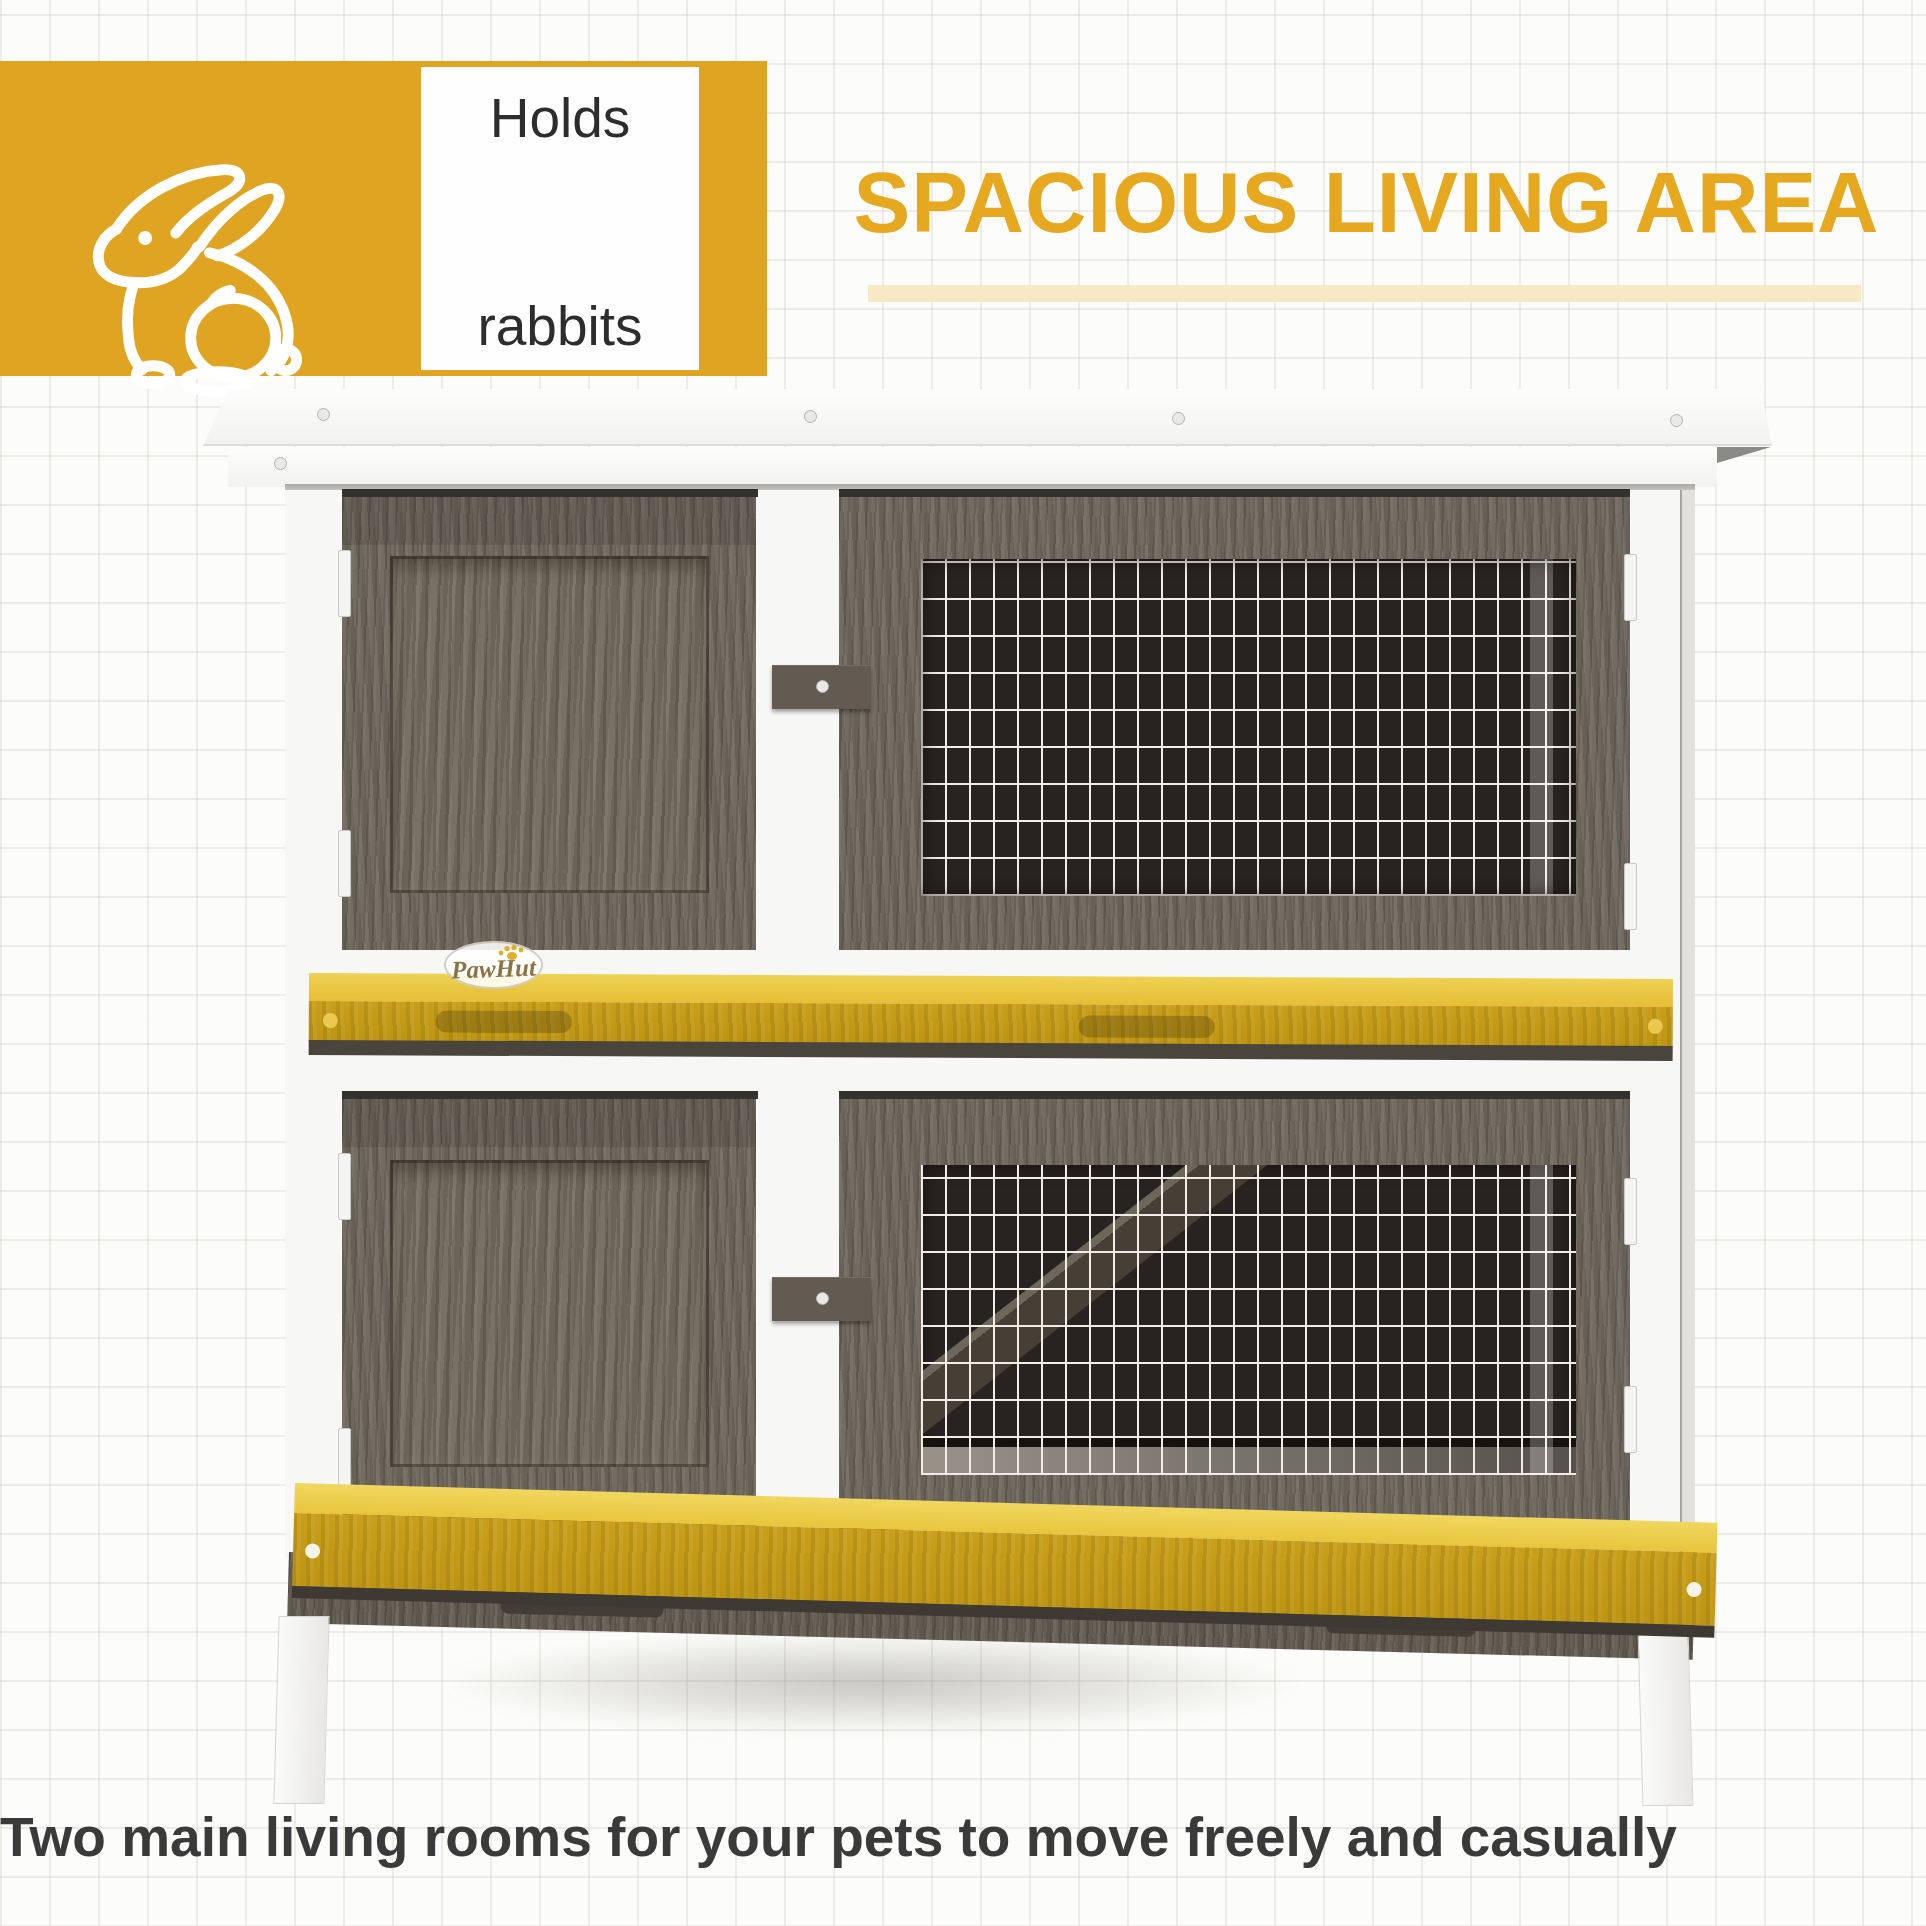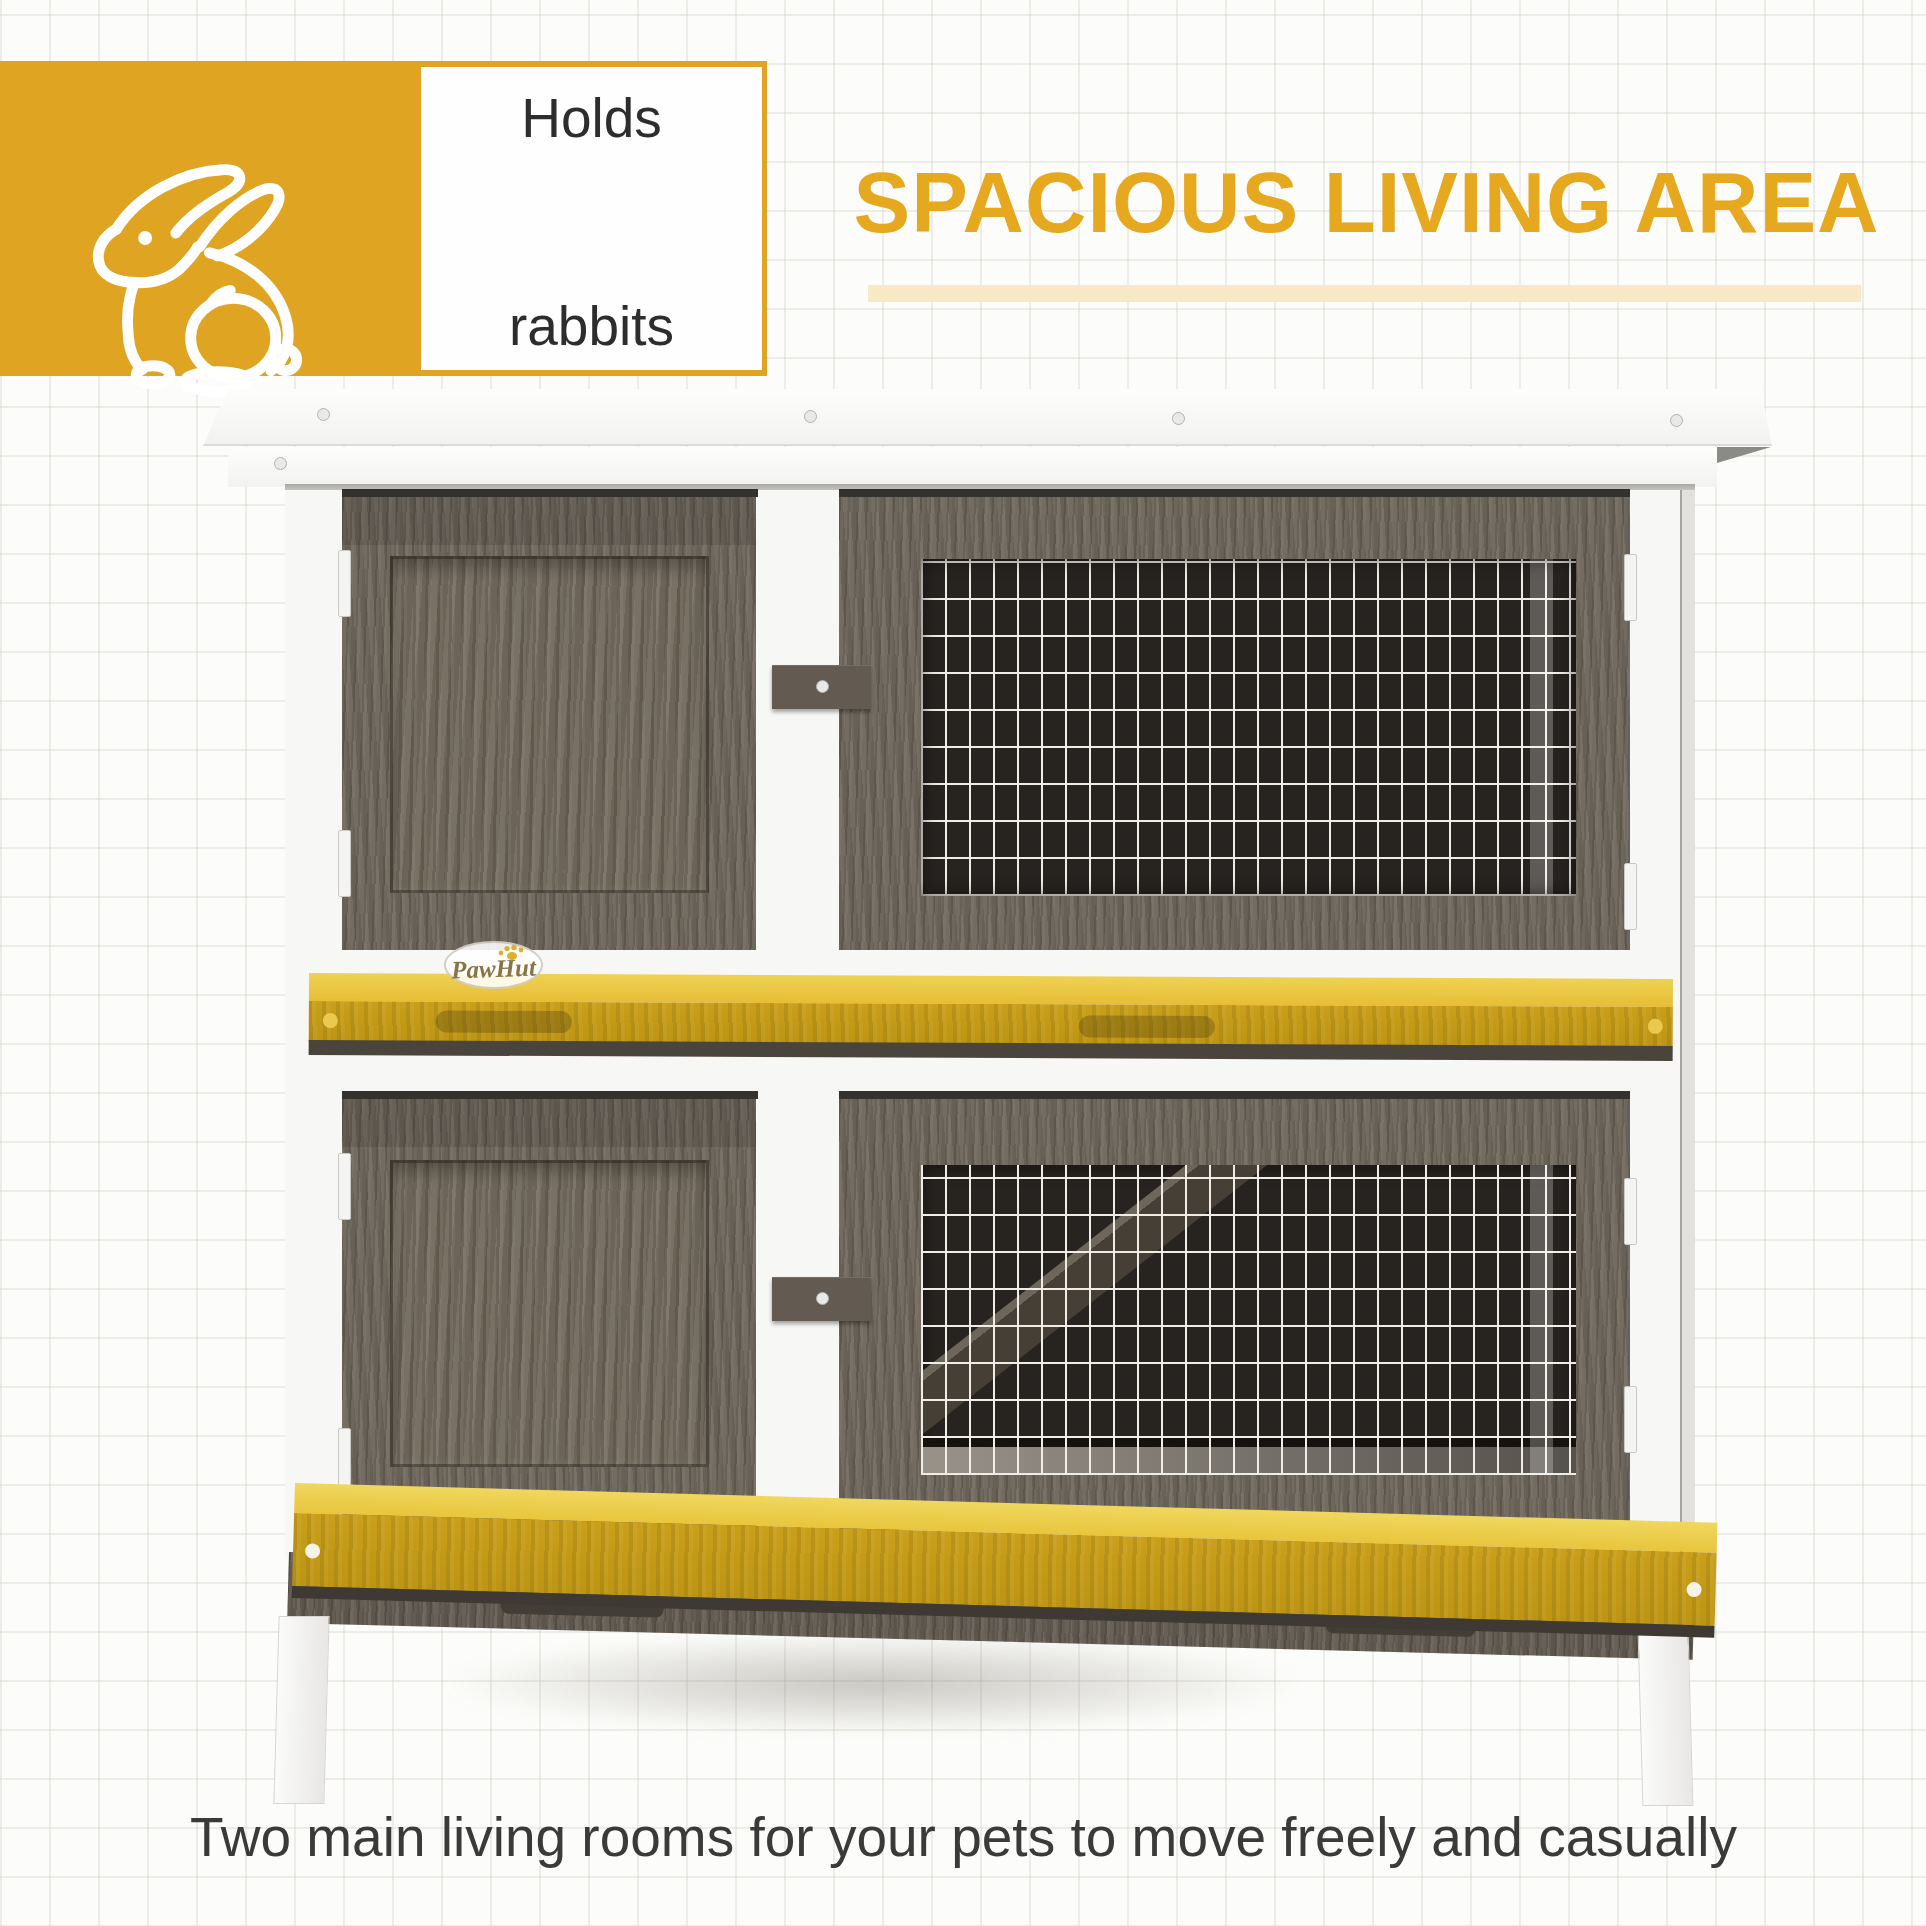--- a/index.html
+++ b/index.html
@@ -7,21 +7,21 @@
   .stage{
     position:relative;width:1927px;height:1927px;overflow:hidden;
     background-color:#fcfcfa;
     background-image:
       repeating-linear-gradient(90deg, rgba(210,206,194,0.35) 0 2px, transparent 2px 49px),
       repeating-linear-gradient(0deg,  rgba(210,206,194,0.35) 0 2px, transparent 2px 49px);
     font-family:"Liberation Sans", sans-serif;
   }
   
   .badge{position:absolute;left:0;top:61px;width:767px;height:315px;background:var(--accent-yellow);}
-  .badge-panel{position:absolute;left:421px;top:6px;width:341px;height:303px;background:#fefefe;}
+  .badge-panel{position:absolute;left:421px;top:6px;width:278px;height:303px;background:#fefefe;}
   .badge-holds,.badge-animal{position:absolute;left:0;width:100%;text-align:center;color:var(--text-dark);font-size:55px;line-height:1;}
   .badge-holds{top:24px;}
   .badge-capacity{position:absolute;left:0;top:77px;width:100%;text-align:center;color:var(--digits-yellow);font-size:125px;font-weight:700;line-height:1;letter-spacing:2px;}
   .badge-animal{top:232px;}
   .rabbit-svg{position:absolute;left:59px;top:79px;width:297px;height:297px;}
   
   .heading{position:absolute;left:844px;top:160px;width:1045px;text-align:center;color:var(--heading-yellow);font-size:85px;font-weight:700;line-height:1;letter-spacing:1px;white-space:nowrap;}
   .heading-underline{position:absolute;left:868px;top:285px;width:993px;height:17px;background:var(--underline-yellow);}
   
   .wf{background:linear-gradient(180deg,#fdfdfc,#f2f2f0);}
@@ -59,21 +59,21 @@
   
   .tray{position:absolute;transform-origin:left top;}
   .tray .t-top{position:absolute;left:0;top:0;width:100%;height:28px;background:linear-gradient(180deg,var(--tray-yellow-top),#E7BD35);}
   .tray .t-face{position:absolute;left:0;top:28px;width:100%;background:linear-gradient(180deg,var(--tray-yellow-face),#BD9512);
       background-blend-mode:normal;}
   .tray .t-grain{position:absolute;inset:0;background-image:repeating-linear-gradient(89deg, rgba(60,45,10,0.10) 0 4px, rgba(255,255,255,0.05) 4px 8px, rgba(0,0,0,0) 8px 14px);}
   .tray .t-shadow{position:absolute;left:0;width:100%;background:#49443C;}
   .tray-slot{position:absolute;height:22px;border-radius:12px;background:rgba(58,46,12,0.28);}
   .tray-dot{position:absolute;width:15px;height:15px;border-radius:50%;background:#EBC94F;}
   .legs{position:absolute;background:linear-gradient(90deg,#fbfbfa,#e8e7e5);border:1px solid #d6d5d2;}
-  .caption{position:absolute;left:0;top:1804px;width:100%;text-align:center;color:var(--caption-gray);font-size:55px;line-height:1.2;}
+  .caption{position:absolute;left:0;top:1804px;width:100%;color:var(--caption-gray);font-size:55px;line-height:1.2;font-weight:bold;}
   .logo{position:absolute;left:444px;top:941px;width:99px;height:48px;border-radius:50%;
         background:rgba(255,255,255,0.88);border:2px solid rgba(175,168,150,0.55);z-index:5;}
   .logo-text{position:absolute;left:0;top:12px;width:100%;text-align:center;font-family:"Liberation Serif",serif;font-style:italic;font-weight:700;font-size:25px;color:var(--brand-gold);transform:rotate(-2deg);}
   .logo-paw{position:absolute;right:14px;top:2px;}
 </style>
 </head>
 <body>
 
 <div class="stage">
 

